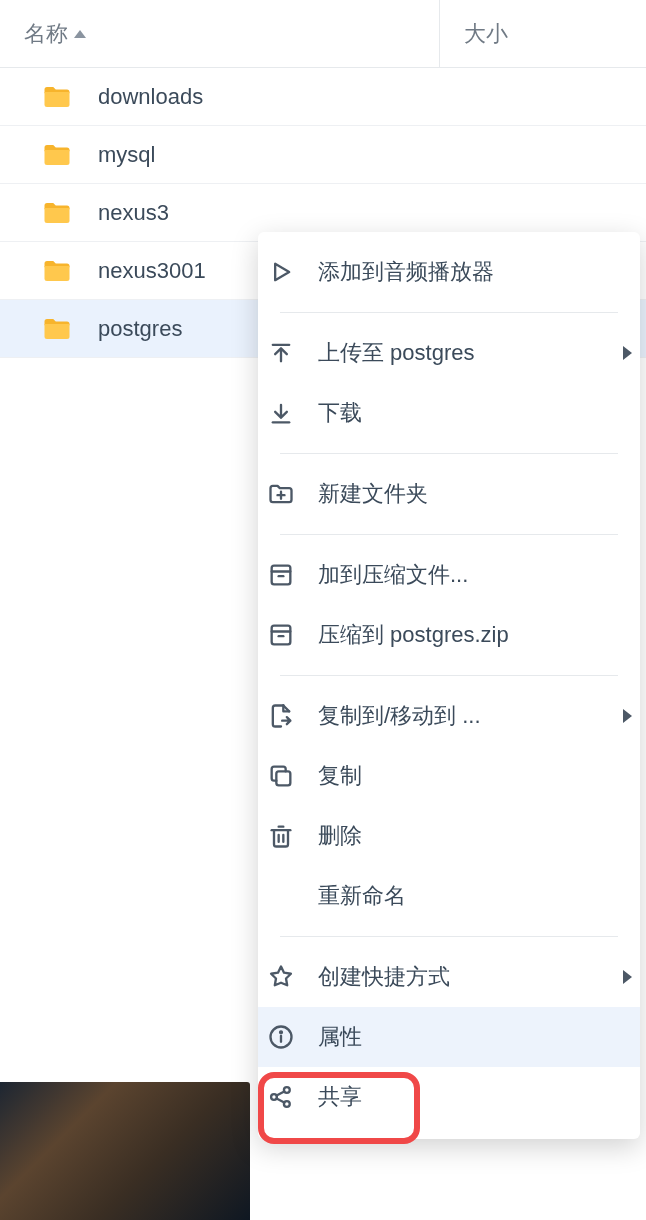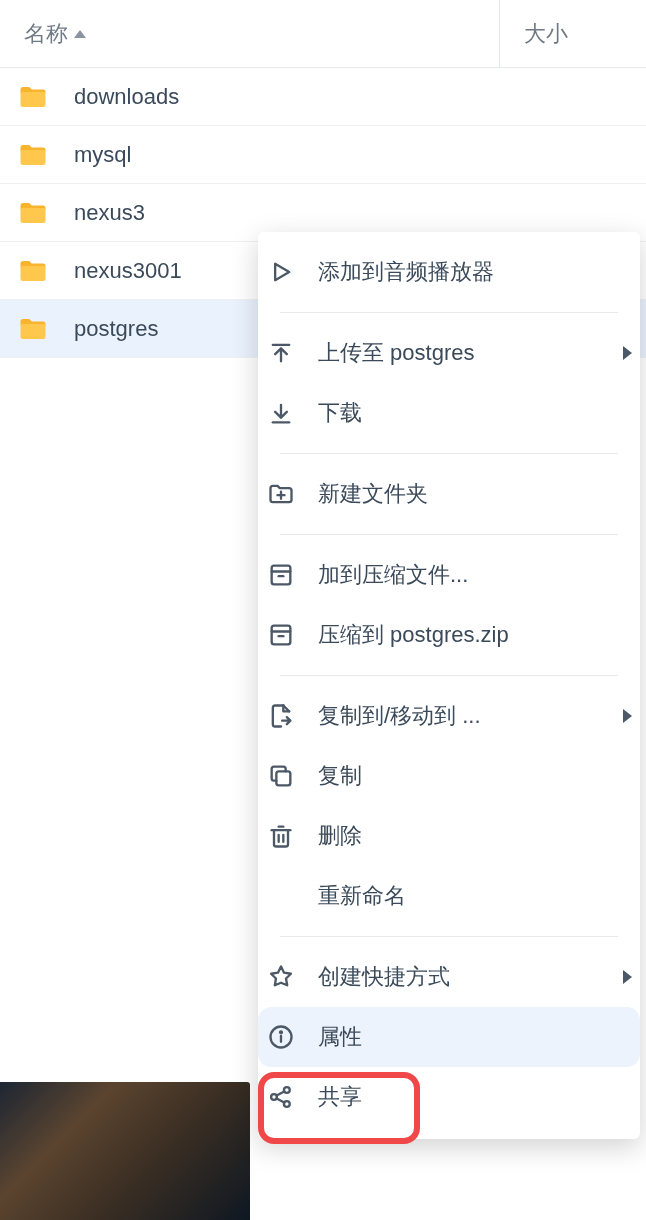--- a/index.html
+++ b/index.html
@@ -18,36 +18,36 @@
     height: 68px;
     border-bottom: 1px solid #e6e9ec;
   }
   .th-cell {
     display: flex;
     align-items: center;
     padding: 0 24px;
     font-size: 22px;
     color: #707a85;
   }
-  .th-name { width: 500px; border-right: 1px solid #e6e9ec; }
+  .th-name { width: 440px; border-right: 1px solid #e6e9ec; }
   .th-size { flex: 1; }
   .sort-arrow {
     margin-left: 6px;
     border-left: 6px solid transparent;
     border-right: 6px solid transparent;
     border-bottom: 8px solid #8a94a0;
   }
 
   
   .file-list {}
   .file-row {
     display: flex;
     align-items: center;
     height: 58px;
-    padding: 0 18px;
+    padding: 0 42px;
     border-bottom: 1px solid #eef0f3;
     font-size: 22px;
     color: #3b4a5a;
   }
   .file-row.selected {
     background: #eaf2fd;
   }
   .folder-ico {
     width: 30px;
     height: 30px;
@@ -82,21 +82,21 @@
     color: #3b4a5a;
   }
   .ctx-item {
     display: flex;
     align-items: center;
     height: 60px;
     padding: 0 8px;
     cursor: pointer;
     position: relative;
   }
-  .ctx-item.hovered { background: #edf3fc; border-radius: 13px; }
+  .ctx-item.hovered { background: #edf3fc; }
   .ctx-ico {
     width: 30px;
     height: 30px;
     margin-right: 22px;
     flex-shrink: 0;
     display: flex;
     align-items: center;
     justify-content: center;
   }
   .ctx-ico svg { width: 28px; height: 28px; stroke: #4c5866; fill: none; }

